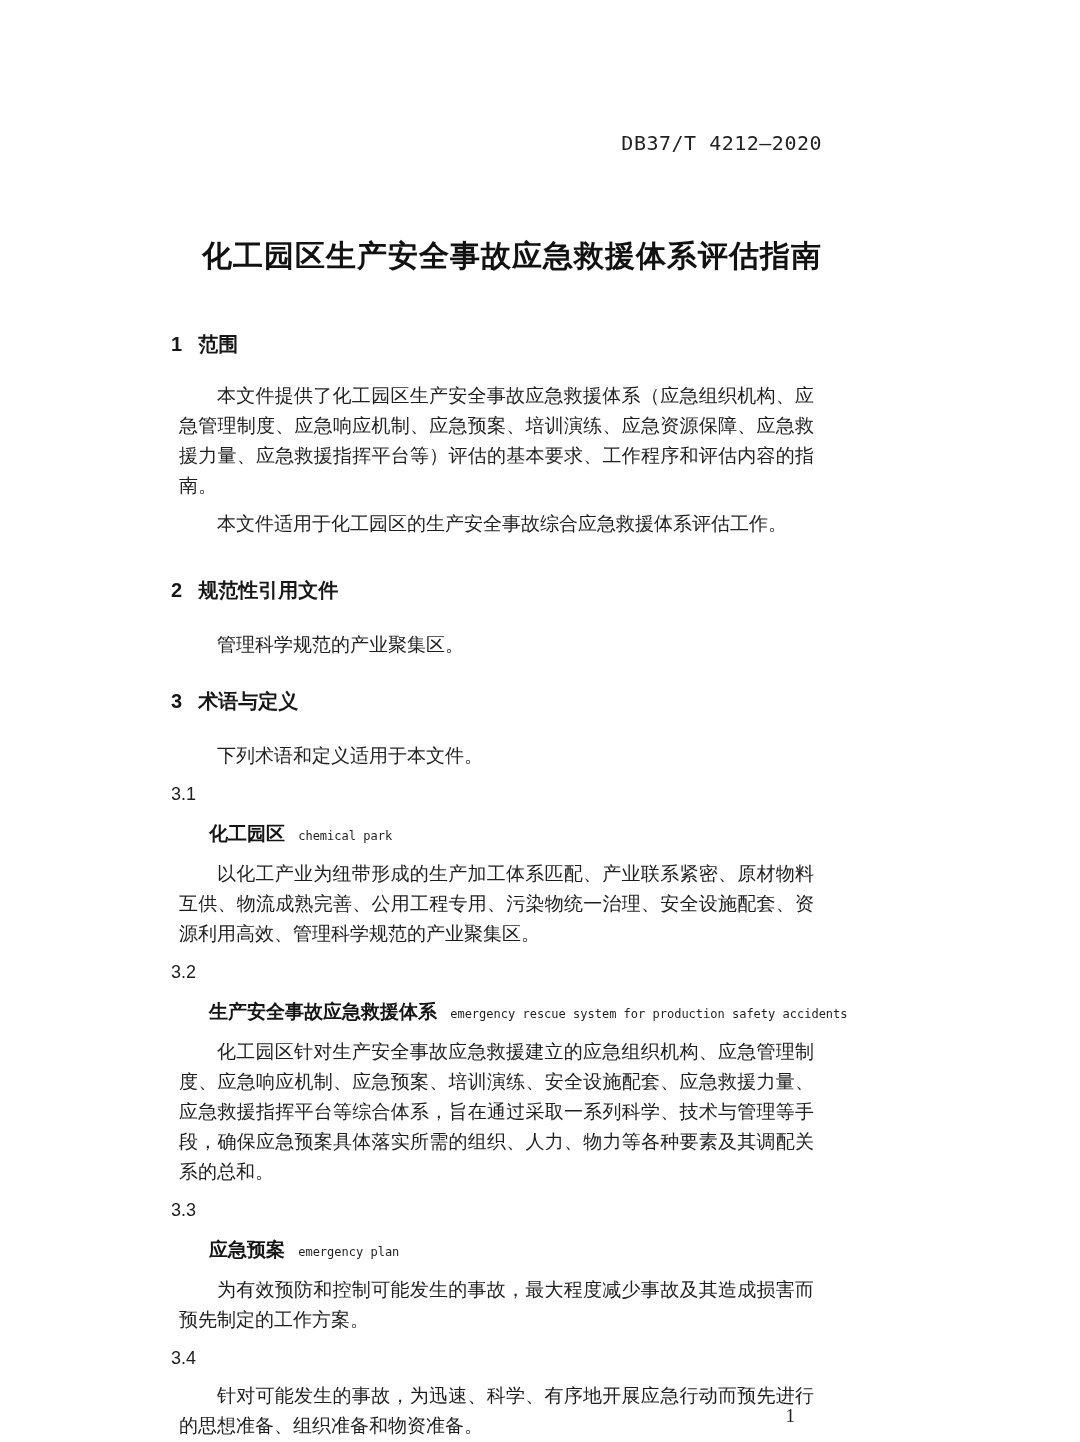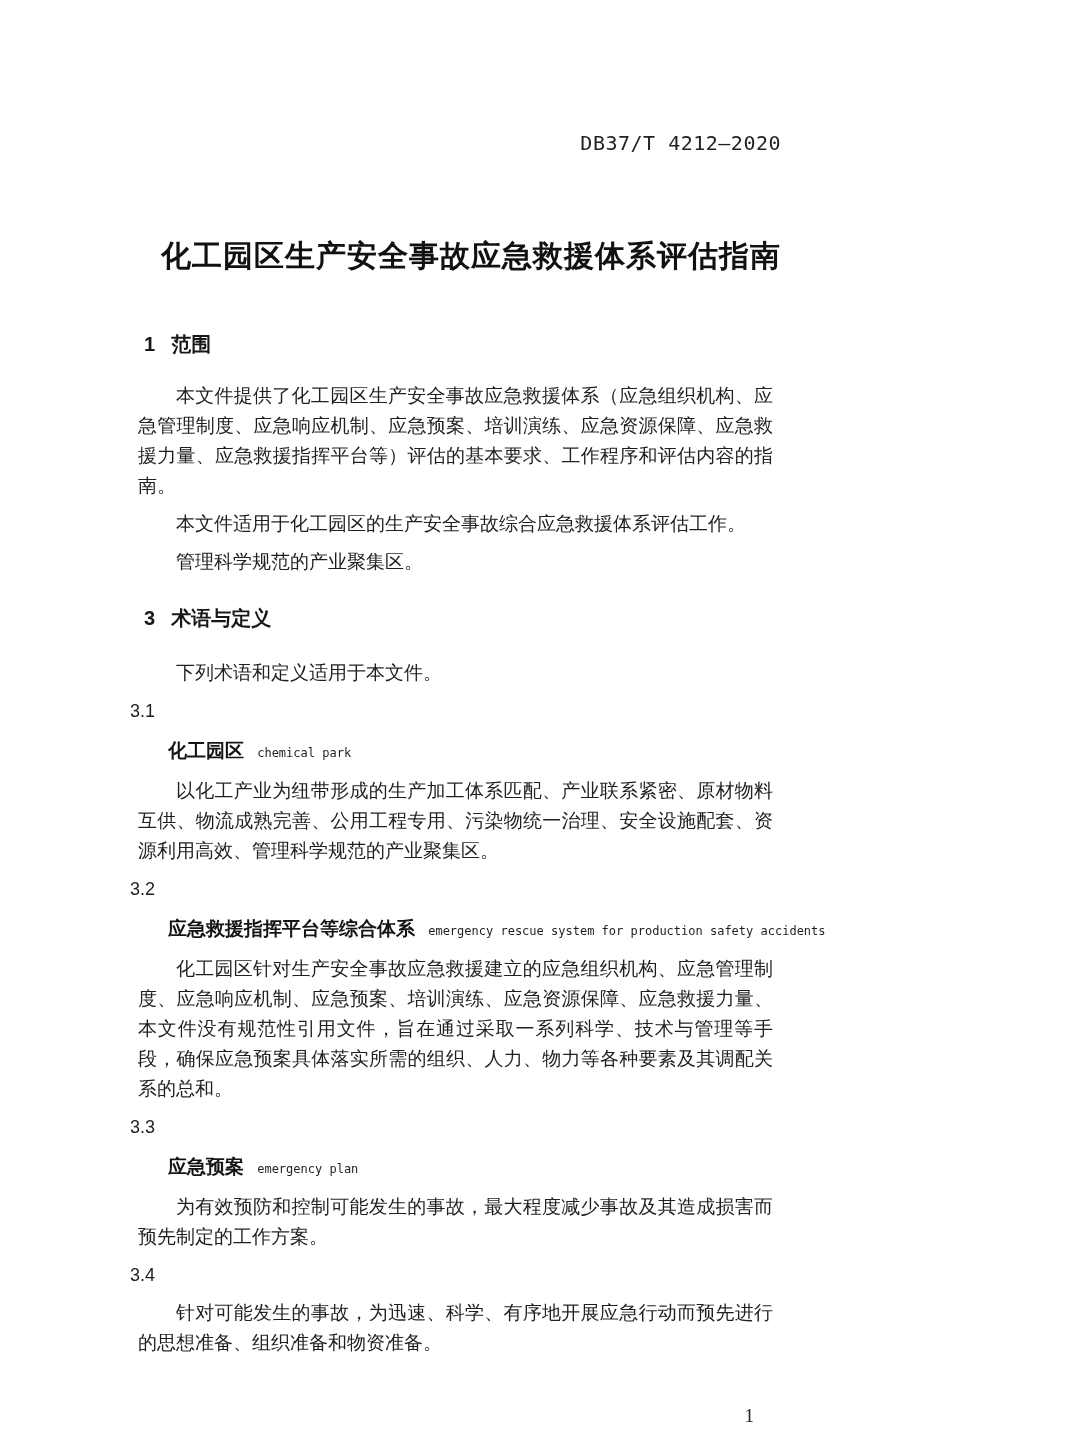--- a/index.html
+++ b/index.html
@@ -8,20 +8,21 @@
     background: #ffffff;
   }
   .page {
     position: relative;
     width: 876px;
     height: 1442px;
     background: #ffffff;
     color: #1f1f1f;
     overflow: hidden;
     font-family: "Liberation Serif", serif;
+    padding-left: 41px;
   }
   .content {
     padding: 0 95px 0 130px;
   }
   .doc-number {
     padding-top: 130px;
     text-align: right;
     font-family: "DejaVu Sans Mono", "Liberation Sans", monospace;
     font-size: 20px;
     line-height: 26px;
@@ -32,21 +33,21 @@
     margin: 80px 0 0 0;
     text-align: right;
     font-family: "Liberation Sans", sans-serif;
     font-weight: bold;
     font-size: 30px;
     line-height: 40px;
     color: #111111;
     letter-spacing: 1px;
   }
   h2.sec-heading {
-    margin: 14px;
+    margin: 0;
     font-family: "Liberation Sans", sans-serif;
     font-weight: bold;
     font-size: 20px;
     line-height: 30px;
     color: #171717;
   }
   h2.sec1 { margin-top: 53px; margin-bottom: 22px; }
   h2.sec2 { margin-top: 36px; margin-bottom: 25px; }
   h2.sec3 { margin-top: 26px; margin-bottom: 25px; }
   .sec-num { margin-right: 16px; }
@@ -101,38 +102,41 @@
     <div class="doc-number">DB37/T 4212—2020</div>
 
     <h1 class="title">化工园区生产安全事故应急救援体系评估指南</h1>
 
     <h2 class="sec-heading sec1">
       <span class="sec-num">1</span><span class="sec-title">范围</span>
     </h2>
     <p class="body-p">本文件提供了化工园区生产安全事故应急救援体系（应急组织机构、应急管理制度、应急响应机制、应急预案、培训演练、应急资源保障、应急救援力量、应急救援指挥平台等）评估的基本要求、工作程序和评估内容的指南。</p>
     <p class="body-p">本文件适用于化工园区的生产安全事故综合应急救援体系评估工作。</p>
 
+    <h2 class="sec-heading sec2">
+      <span class="sec-num">2</span><span class="sec-title">规范性引用文件</span>
+    </h2>
     <p class="body-p">管理科学规范的产业聚集区。</p>
 
     <h2 class="sec-heading sec3">
       <span class="sec-num">3</span><span class="sec-title">术语与定义</span>
     </h2>
     <p class="body-p">下列术语和定义适用于本文件。</p>
 
     <div class="clause">3.1</div>
     <div class="term-line">
       <span class="term-zh">化工园区</span><span class="term-en">chemical park</span>
     </div>
     <p class="body-p def">以化工产业为纽带形成的生产加工体系匹配、产业联系紧密、原材物料互供、物流成熟完善、公用工程专用、污染物统一治理、安全设施配套、资源利用高效、管理科学规范的产业聚集区。</p>
 
     <div class="clause">3.2</div>
     <div class="term-line">
-      <span class="term-zh">应急救援指挥平台等综合体系</span><span class="term-en">emergency rescue system for production safety accidents</span>
+      <span class="term-zh">生产安全事故应急救援体系</span><span class="term-en">emergency rescue system for production safety accidents</span>
     </div>
-    <p class="body-p def">化工园区针对生产安全事故应急救援建立的应急组织机构、应急管理制度、应急响应机制、应急预案、培训演练、应急资源保障、应急救援力量、本文件没有规范性引用文件，旨在通过采取一系列科学、技术与管理等手段，确保应急预案具体落实所需的组织、人力、物力等各种要素及其调配关系的总和。</p>
+    <p class="body-p def">化工园区针对生产安全事故应急救援建立的应急组织机构、应急管理制度、应急响应机制、应急预案、培训演练、安全设施配套、应急救援力量、应急救援指挥平台等综合体系，旨在通过采取一系列科学、技术与管理等手段，确保应急预案具体落实所需的组织、人力、物力等各种要素及其调配关系的总和。</p>
 
     <div class="clause">3.3</div>
     <div class="term-line">
       <span class="term-zh">应急预案</span><span class="term-en">emergency plan</span>
     </div>
     <p class="body-p def">为有效预防和控制可能发生的事故，最大程度减少事故及其造成损害而预先制定的工作方案。</p>
 
     <div class="clause">3.4</div>
     <p class="body-p def">针对可能发生的事故，为迅速、科学、有序地开展应急行动而预先进行的思想准备、组织准备和物资准备。</p>
 

